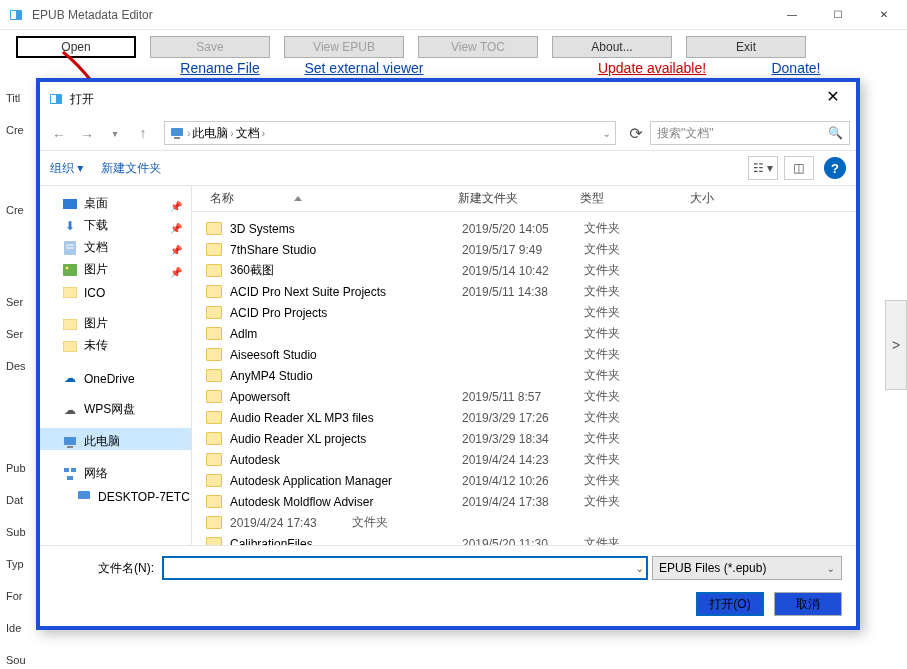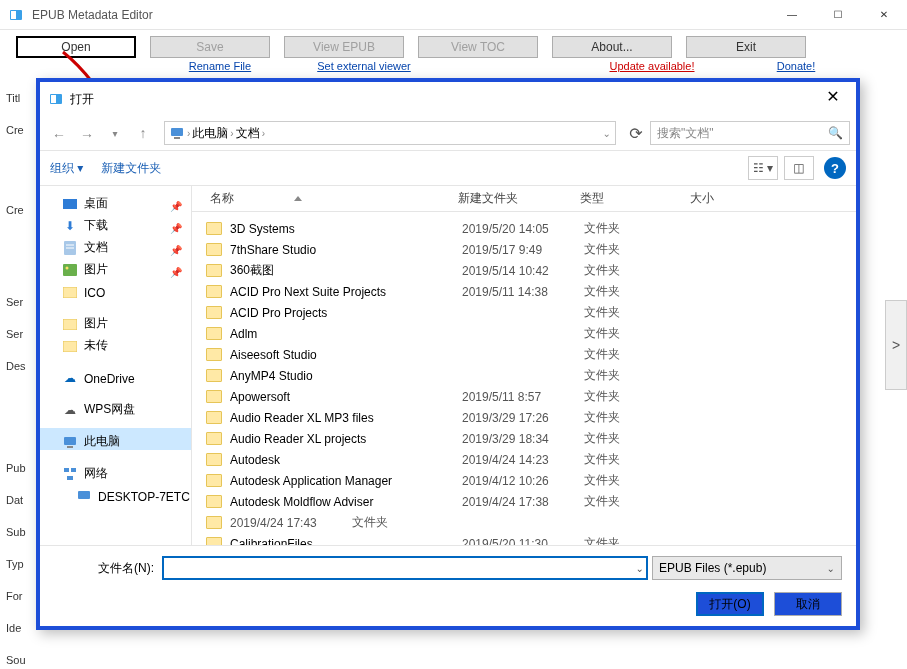--- a/index.html
+++ b/index.html
@@ -11,21 +11,21 @@
 .titlebar .title { font-size: 12px; color: #555; flex: 1; }
 .titlebar .win-btn { width: 46px; height: 30px; display: flex; align-items: center; justify-content: center; color: #333; font-size: 10px; }
 
 
 .toolbar { padding: 6px 16px 0; }
 .toolbar-row { display: flex; gap: 14px; }
 .toolbar-btn { width: 120px; height: 22px; border: 1px solid #adadad; background: #e1e1e1; font-size: 12px; color: #333; display: flex; align-items: center; justify-content: center; }
 .toolbar-btn.primary { border: 2px solid #000; background: #fff; }
 .toolbar-btn.disabled { color: #a0a0a0; }
 .link-row { display: flex; gap: 24px; margin-top: 2px; }
-.link-row span { width: 120px; text-align: center; font-size: 11px; text-decoration: underline; }
+.link-row span { width: 120px; text-align: center; font-size: 14px; text-decoration: underline; }
 .link-row .b { color: #0645ad; }
 .link-row .r { color: #c00; }
 
 
 .bg-labels { position: absolute; left: 0; top: 88px; width: 48px; font-size: 11px; color: #333; }
 .bg-labels div { padding: 4px 0 4px 6px; height: 32px; }
 
 
 .dialog { position: absolute; left: 36px; top: 78px; width: 824px; height: 552px; background: #fff; border: 4px solid #1d4ed8; box-shadow: 4px 4px 12px rgba(0,0,0,.25); display: flex; flex-direction: column; }
 .dlg-title { height: 34px; display: flex; align-items: center; padding: 0 8px; }

